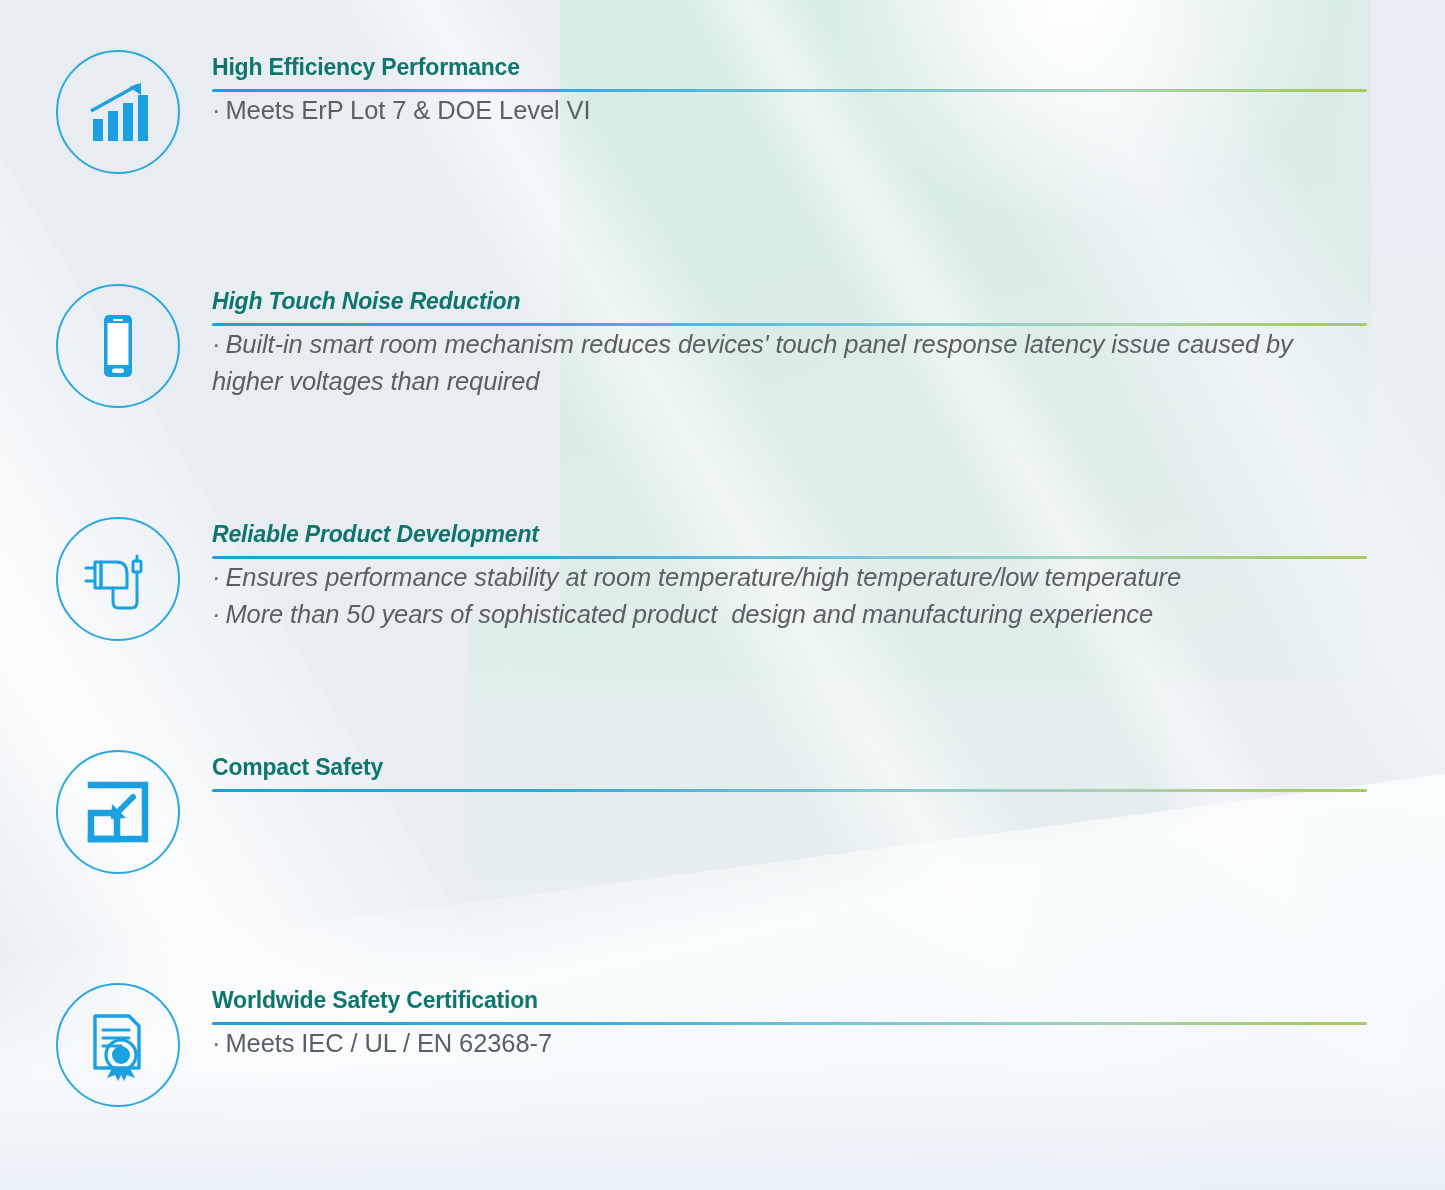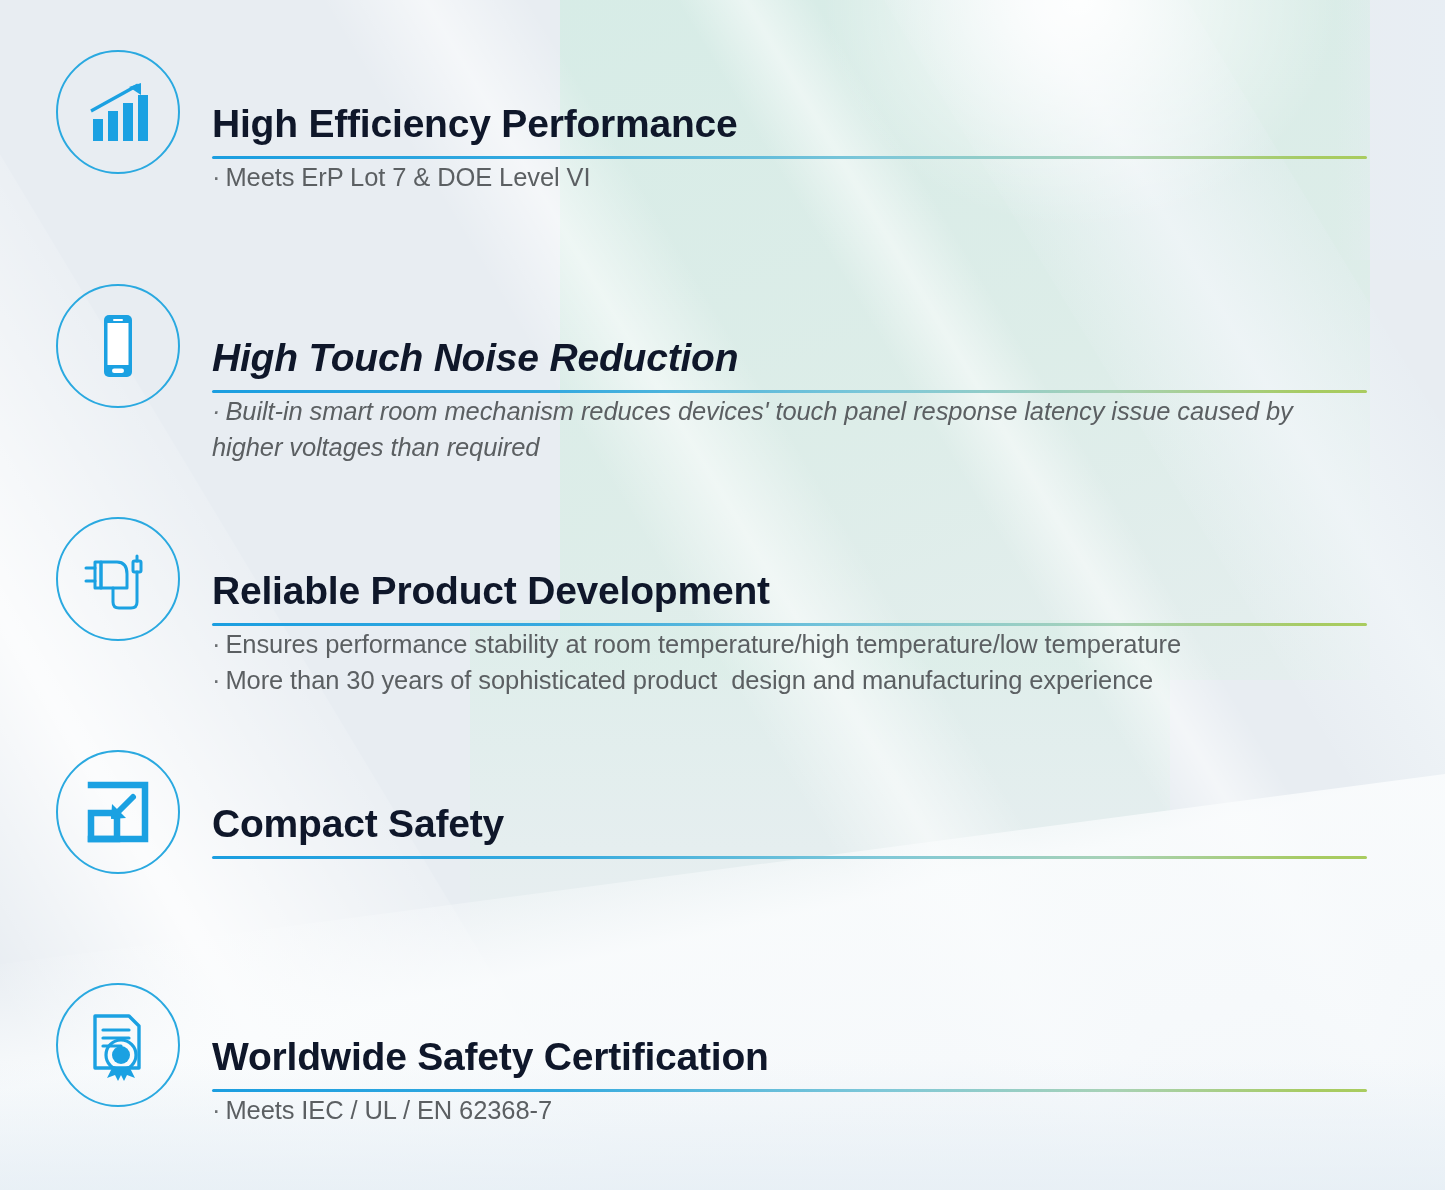--- a/index.html
+++ b/index.html
@@ -145,27 +145,26 @@
     justify-content: center;
   }
   .icon-circle svg { display: block; }
 
   .ftext {
     position: absolute;
     left: 212px;
     width: 1155px;
   }
   .ftitle {
-    font-size: 39px;
+    font-size: 23px;
     font-weight: bold;
-    color: #0f172a;
+    color: #0f766e;
     letter-spacing: -0.2px;
     line-height: 1.15;
     white-space: nowrap;
-    margin-top: 48px;
   }
   .fdivider {
     margin-top: 9px;
     height: 3px;
     width: 1155px;
     background: linear-gradient(90deg, #1b9ee0 0%, #35aadf 30%, #7fc8d8 58%, #a8d2b6 78%, #a7cb62 95%, #a9cc5f 100%);
     border-radius: 2px;
   }
   .flist {
   }
@@ -252,26 +251,26 @@
               <path d="M14 20 L20 20 L20 46 L14 46 Z"></path>
               <path d="M5 26 L14 26"></path>
               <path d="M5 39 L14 39"></path>
               <path d="M32 46 L32 60 Q32 66 38 66 L50 66 Q56 66 56 60 L56 30"></path>
               <rect x="52" y="19" width="8" height="11" rx="1.5"></rect>
               <path d="M56 14 L56 19"></path>
             </g>
           </svg>
         </div>
       </div>
-      <div class="ftext" style="top:4px;">
+      <div class="ftext" style="top:4px;font-style:italic;">
         <div class="ftitle">Reliable Product Development</div>
         <div class="fdivider"></div>
         <div class="flist">
           <div class="fbullet"><span class="dot">·</span><span>Ensures performance stability at room temperature/high temperature/low temperature</span></div>
-          <div class="fbullet"><span class="dot">·</span><span>More than 30 years of sophisticated product  design and manufacturing experience</span></div>
+          <div class="fbullet"><span class="dot">·</span><span>More than 50 years of sophisticated product  design and manufacturing experience</span></div>
         </div>
       </div>
     </div>
 
     <div class="feature" style="top:750px;">
       <div class="icon-wrap" style="top:0px;">
         <div class="icon-circle">
           <svg width="74" height="74" viewBox="0 0 74 74">
             <path d="M10 10 L64 10 L64 64 L10 64" fill="none" stroke="#1ba1e2" stroke-width="6.5" stroke-linecap="square"></path>
             <rect x="10" y="38" width="26" height="26" fill="none" stroke="#1ba1e2" stroke-width="6.5"></rect>

